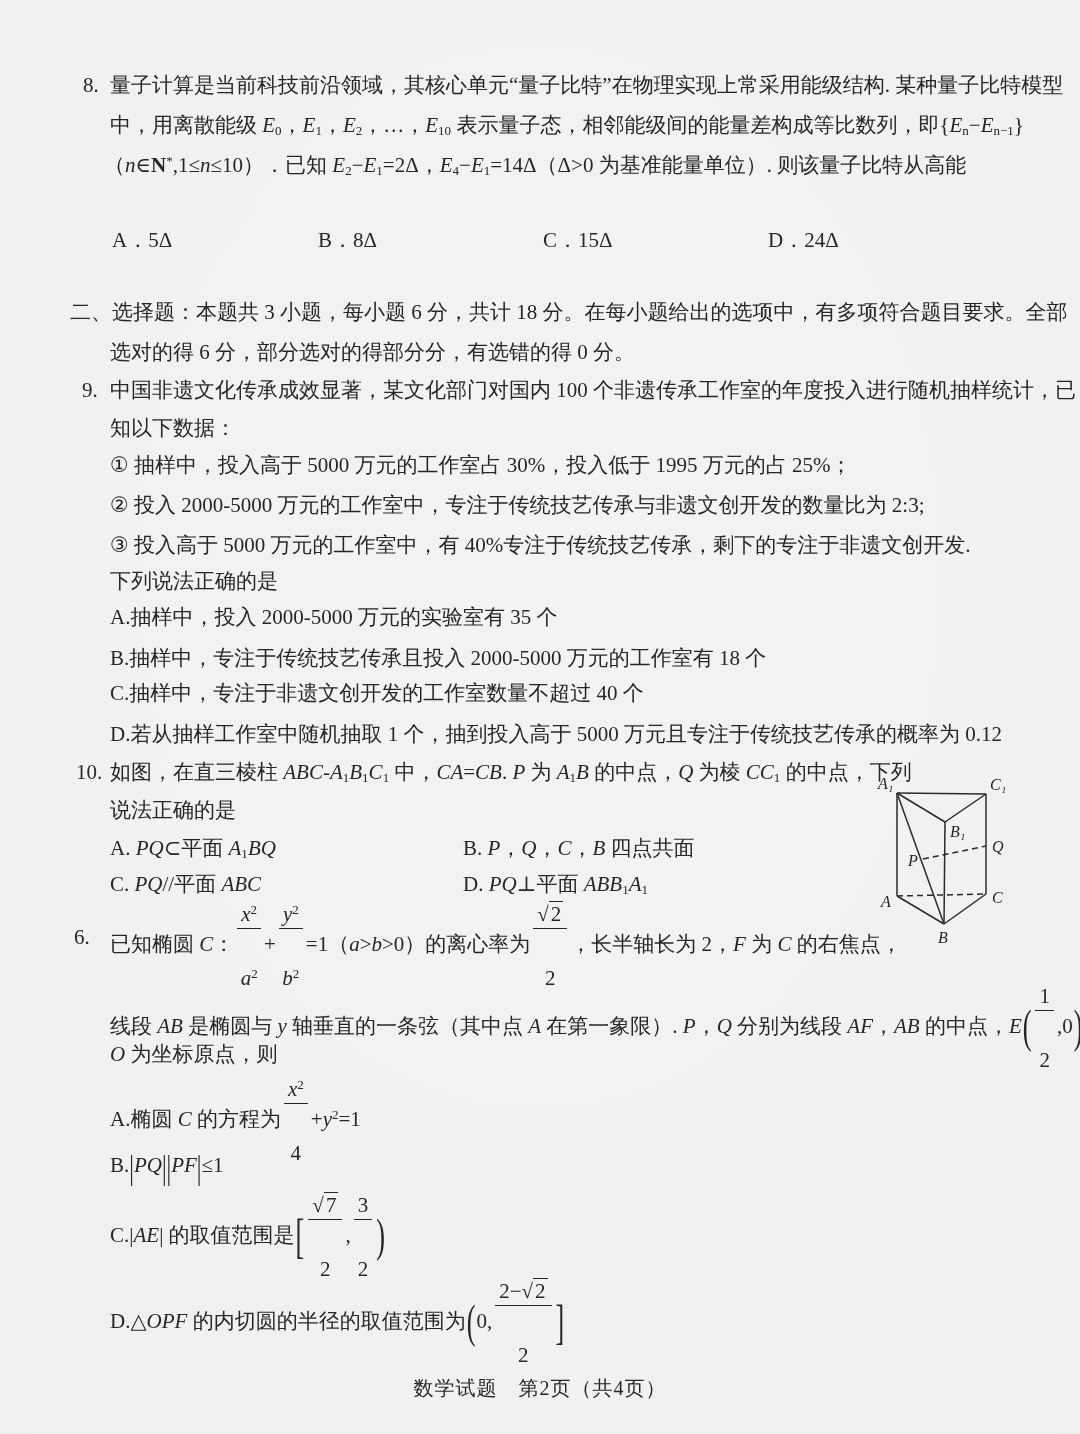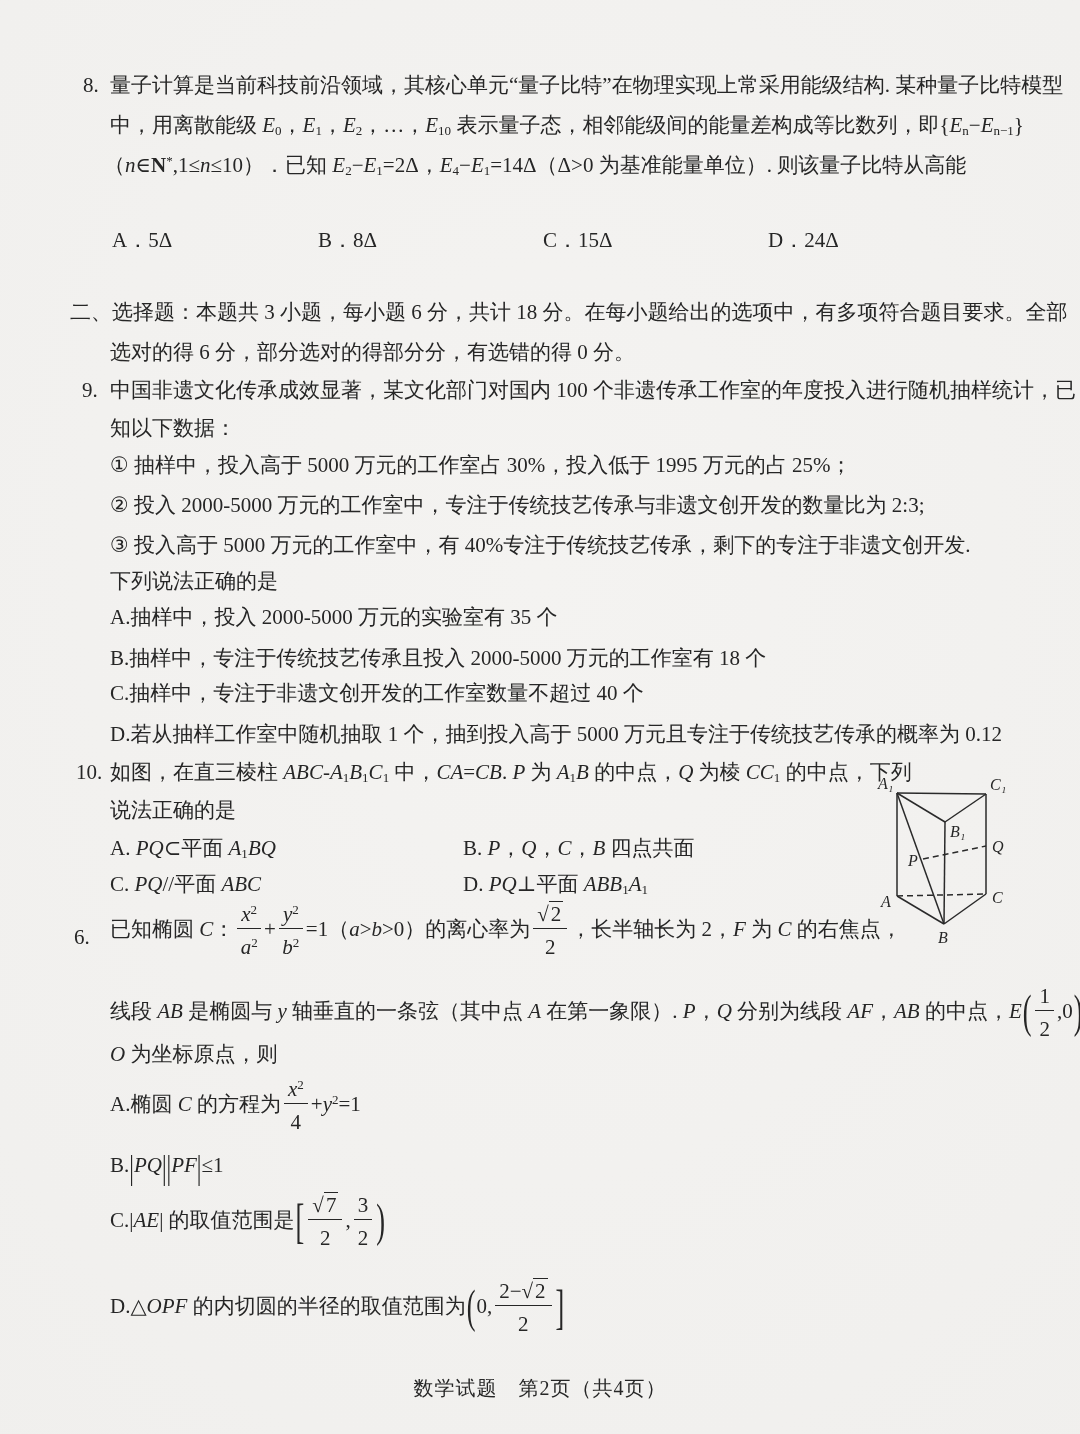--- a/index.html
+++ b/index.html
@@ -15,23 +15,23 @@
     overflow:hidden;
   }
   .line{position:absolute;white-space:nowrap;line-height:1.3;}
   .qno{position:absolute;white-space:nowrap;line-height:1.3;}
   sub{font-size:0.62em;vertical-align:-0.25em;}
   sup{font-size:0.62em;vertical-align:0.55em;}
   i{font-style:italic;}
   b{font-weight:bold;}
   
   .fr{display:inline-flex;flex-direction:column;align-items:center;vertical-align:middle;
-      margin:0 3px;line-height:1.12;text-align:center;}
+      margin:0 3px;line-height:1.12;text-align:center;gap:37px;}
   .fr .n{border-bottom:1.6px solid currentColor;padding:0 4px 1px;display:block;}
-  .fr .d{padding-top:1px;display:block;margin-top:6px;}
+  .fr .d{padding-top:1px;display:block;}
   
   .sr{white-space:nowrap;}
   .sr .ov{border-top:1.5px solid currentColor;padding:0 2px;}
   
   .bp{display:inline-block;transform:scaleY(1.75);font-size:1.25em;vertical-align:middle;margin:0 1px;font-weight:400;}
   .bb{display:inline-block;transform:scaleY(1.85);font-size:1.25em;vertical-align:middle;margin:0 1px;font-weight:400;}
   .tb{display:inline-block;transform:scaleY(1.45);font-size:1.1em;vertical-align:middle;}
   .footer{position:absolute;left:0;width:100%;text-align:center;font-size:20px;letter-spacing:1px;}
   svg text{font-family:"Liberation Serif","DejaVu Serif","DejaVu Sans",serif;font-style:italic;font-size:16px;fill:#262626;}
 </style>

